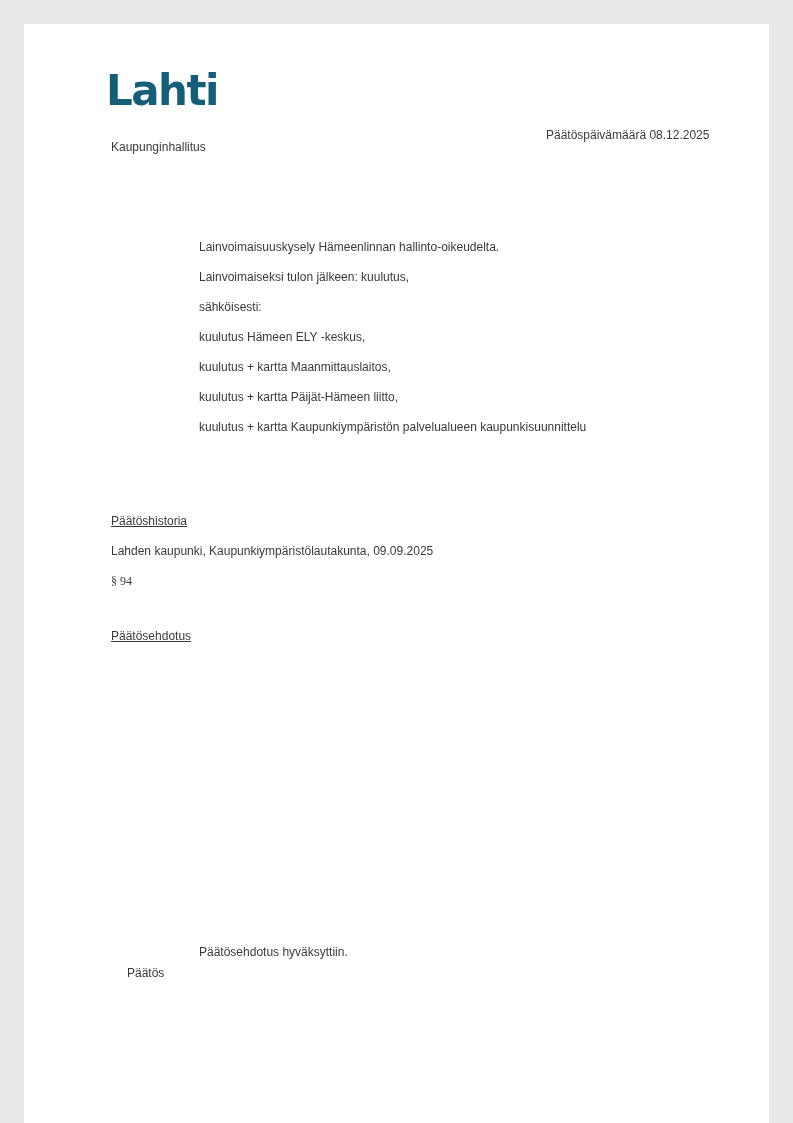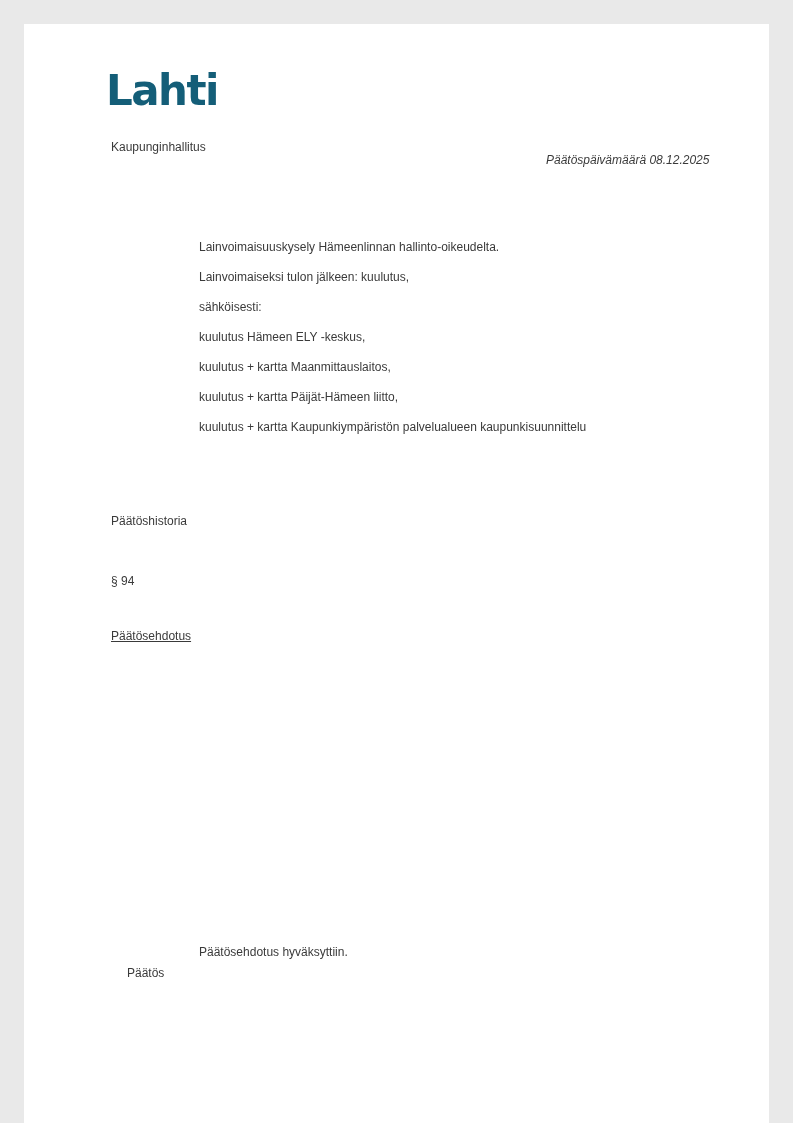--- a/index.html
+++ b/index.html
@@ -24,25 +24,25 @@
     letter-spacing: -1.5px;
     line-height: 1;
   }
   .txt {
     position: absolute;
     font-size: 12px;
     line-height: 30px;
     white-space: pre-line;
   }
   .header-org  { left: 75px;  top: 96px;  }
-  .header-date { left: 510px; top: 109px; font-style: italic;  }
+  .header-date { left: 510px; top: 84px;  }
   .notification { left: 163px; top: 196px; width: 620px; }
-  .history-heading { left: 75px; top: 470px; }
+  .history-heading { left: 75px; top: 470px; text-decoration: underline; }
   .history-body    { left: 75px; top: 500px; }
-  .history-section { left: 75px; top: 530px; }
+  .history-section { left: 75px; top: 530px; font-family: Liberation Serif, serif; }
   .proposal-heading { left: 75px;  top: 585px; text-decoration: underline; }
   .proposal-para1   { left: 163px; top: 614px; width: 620px; }
   .proposal-para2   { left: 163px; top: 732px; width: 620px; }
   .proposal-para3   { left: 163px; top: 822px; width: 620px; }
   .decision-heading { left: 91px;  top: 922px; }
   .decision-text    { left: 163px; top: 901px; width: 620px; }
 </style>
 </head>
 <body>
 
@@ -57,20 +57,21 @@
   <div class="txt notification">Lainvoimaisuuskysely Hämeenlinnan hallinto-oikeudelta.
 Lainvoimaiseksi tulon jälkeen: kuulutus,
 sähköisesti:
 kuulutus Hämeen ELY -keskus,
 kuulutus + kartta Maanmittauslaitos,
 kuulutus + kartta Päijät-Hämeen liitto,
 kuulutus + kartta Kaupunkiympäristön palvelualueen kaupunkisuunnittelu</div>
 
   <div class="txt history-heading">Päätöshistoria</div>
 
+  <div class="txt history-body">Lahden kaupunki, Kaupunkiympäristölautakunta, 09.09.2025</div>
 
   <div class="txt history-section">§ 94</div>
 
   <div class="txt proposal-heading">Päätösehdotus</div>
 
 
 
 
   <div class="txt decision-heading">Päätös</div>
 

